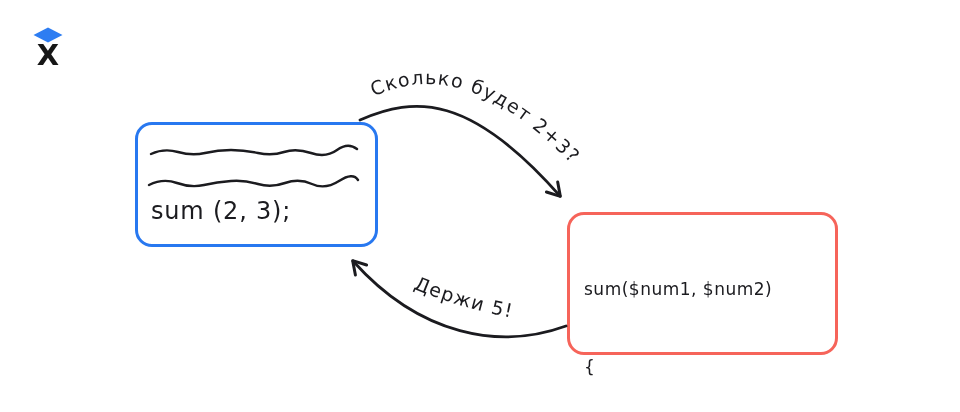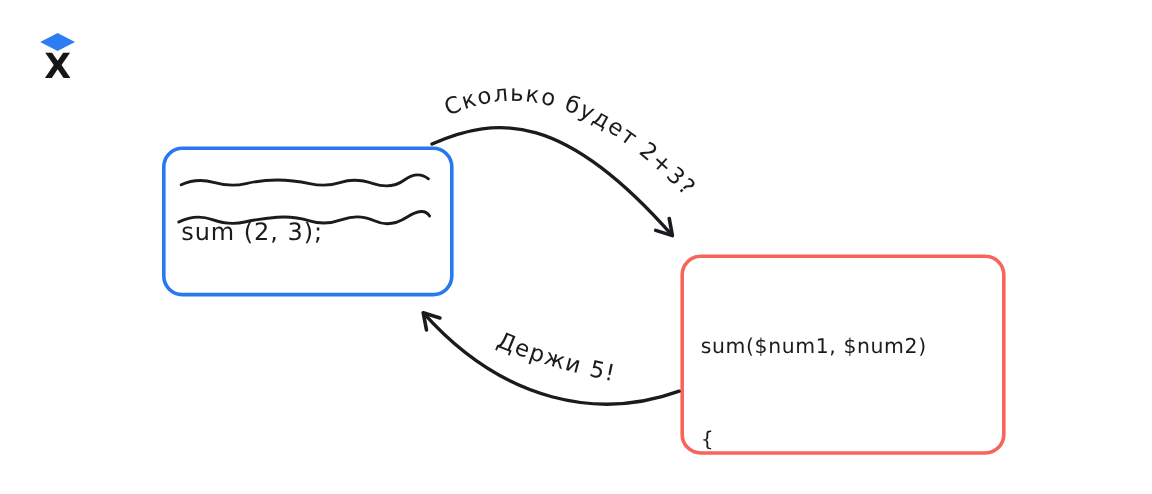--- a/index.html
+++ b/index.html
@@ -19,26 +19,26 @@
     border-radius: 17px;
     box-sizing: border-box;
   }
   .caller-box {
     left: 135px; top: 122px;
     width: 243px; height: 125px;
     border: 3.5px solid #2878f0;
   }
   .function-box {
     left: 567px; top: 212px;
-    width: 271px; height: 167px;
+    width: 271px; height: 143px;
     border: 3.5px solid #f6645a;
   }
   .caller-code {
-    position: absolute; left: 13px; top: 56px;
-    font-size: 20px; letter-spacing: 0.8px;
+    position: absolute; left: 13px; top: 72px;
+    font-size: 24px; letter-spacing: 0.8px;
   }
   .func-code {
     position: absolute; left: 14px; top: 9px;
     font-size: 17px; line-height: 26px; letter-spacing: 0.5px;
     white-space: pre;
   }
   .func-line { height: 26px; }
   .overlay {
     position: absolute; left: 0; top: 0;
     width: 960px; height: 412px;

